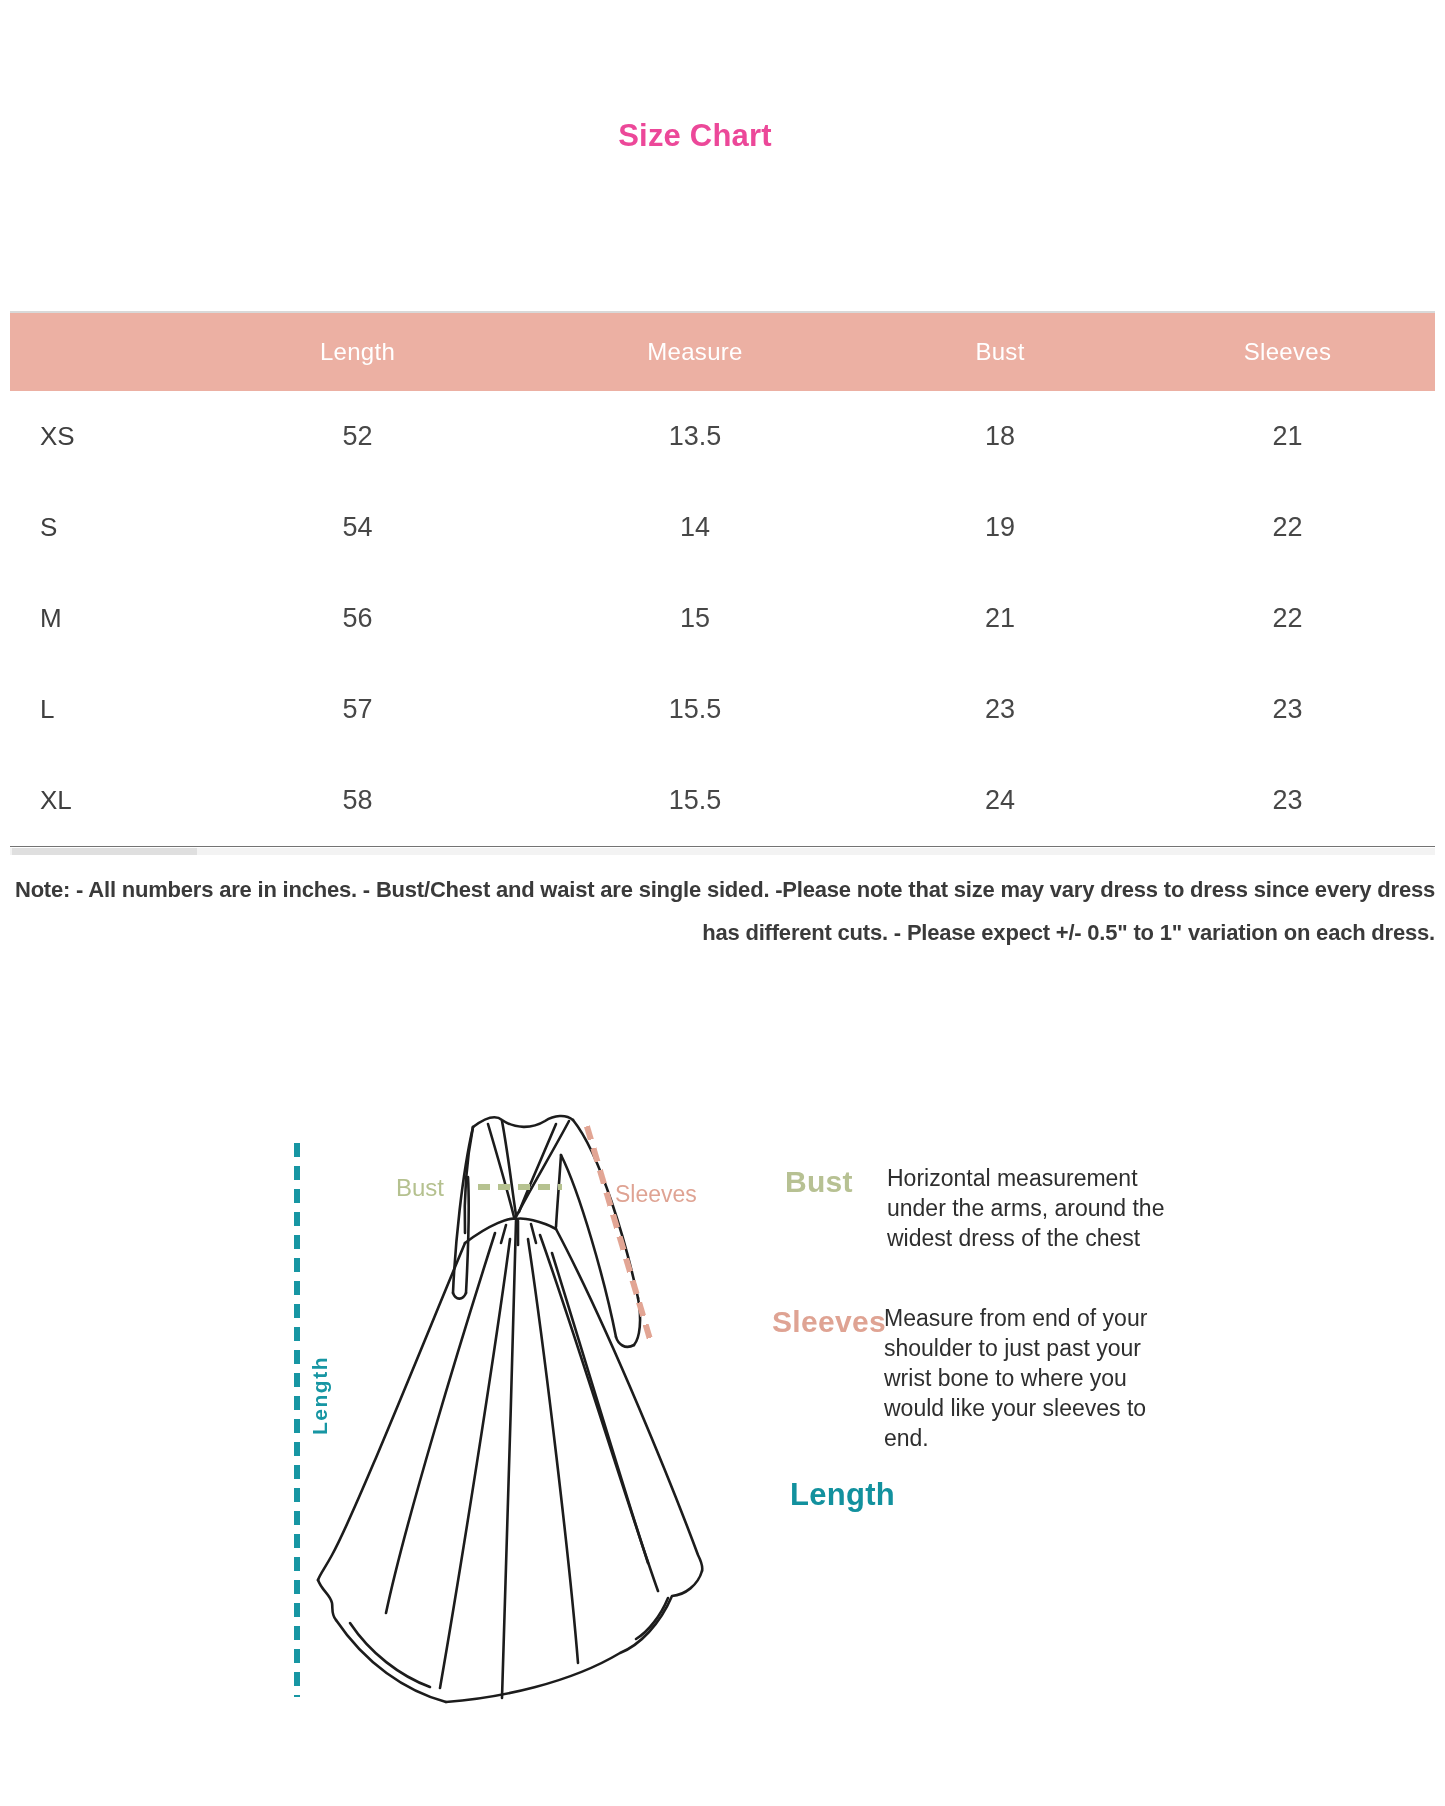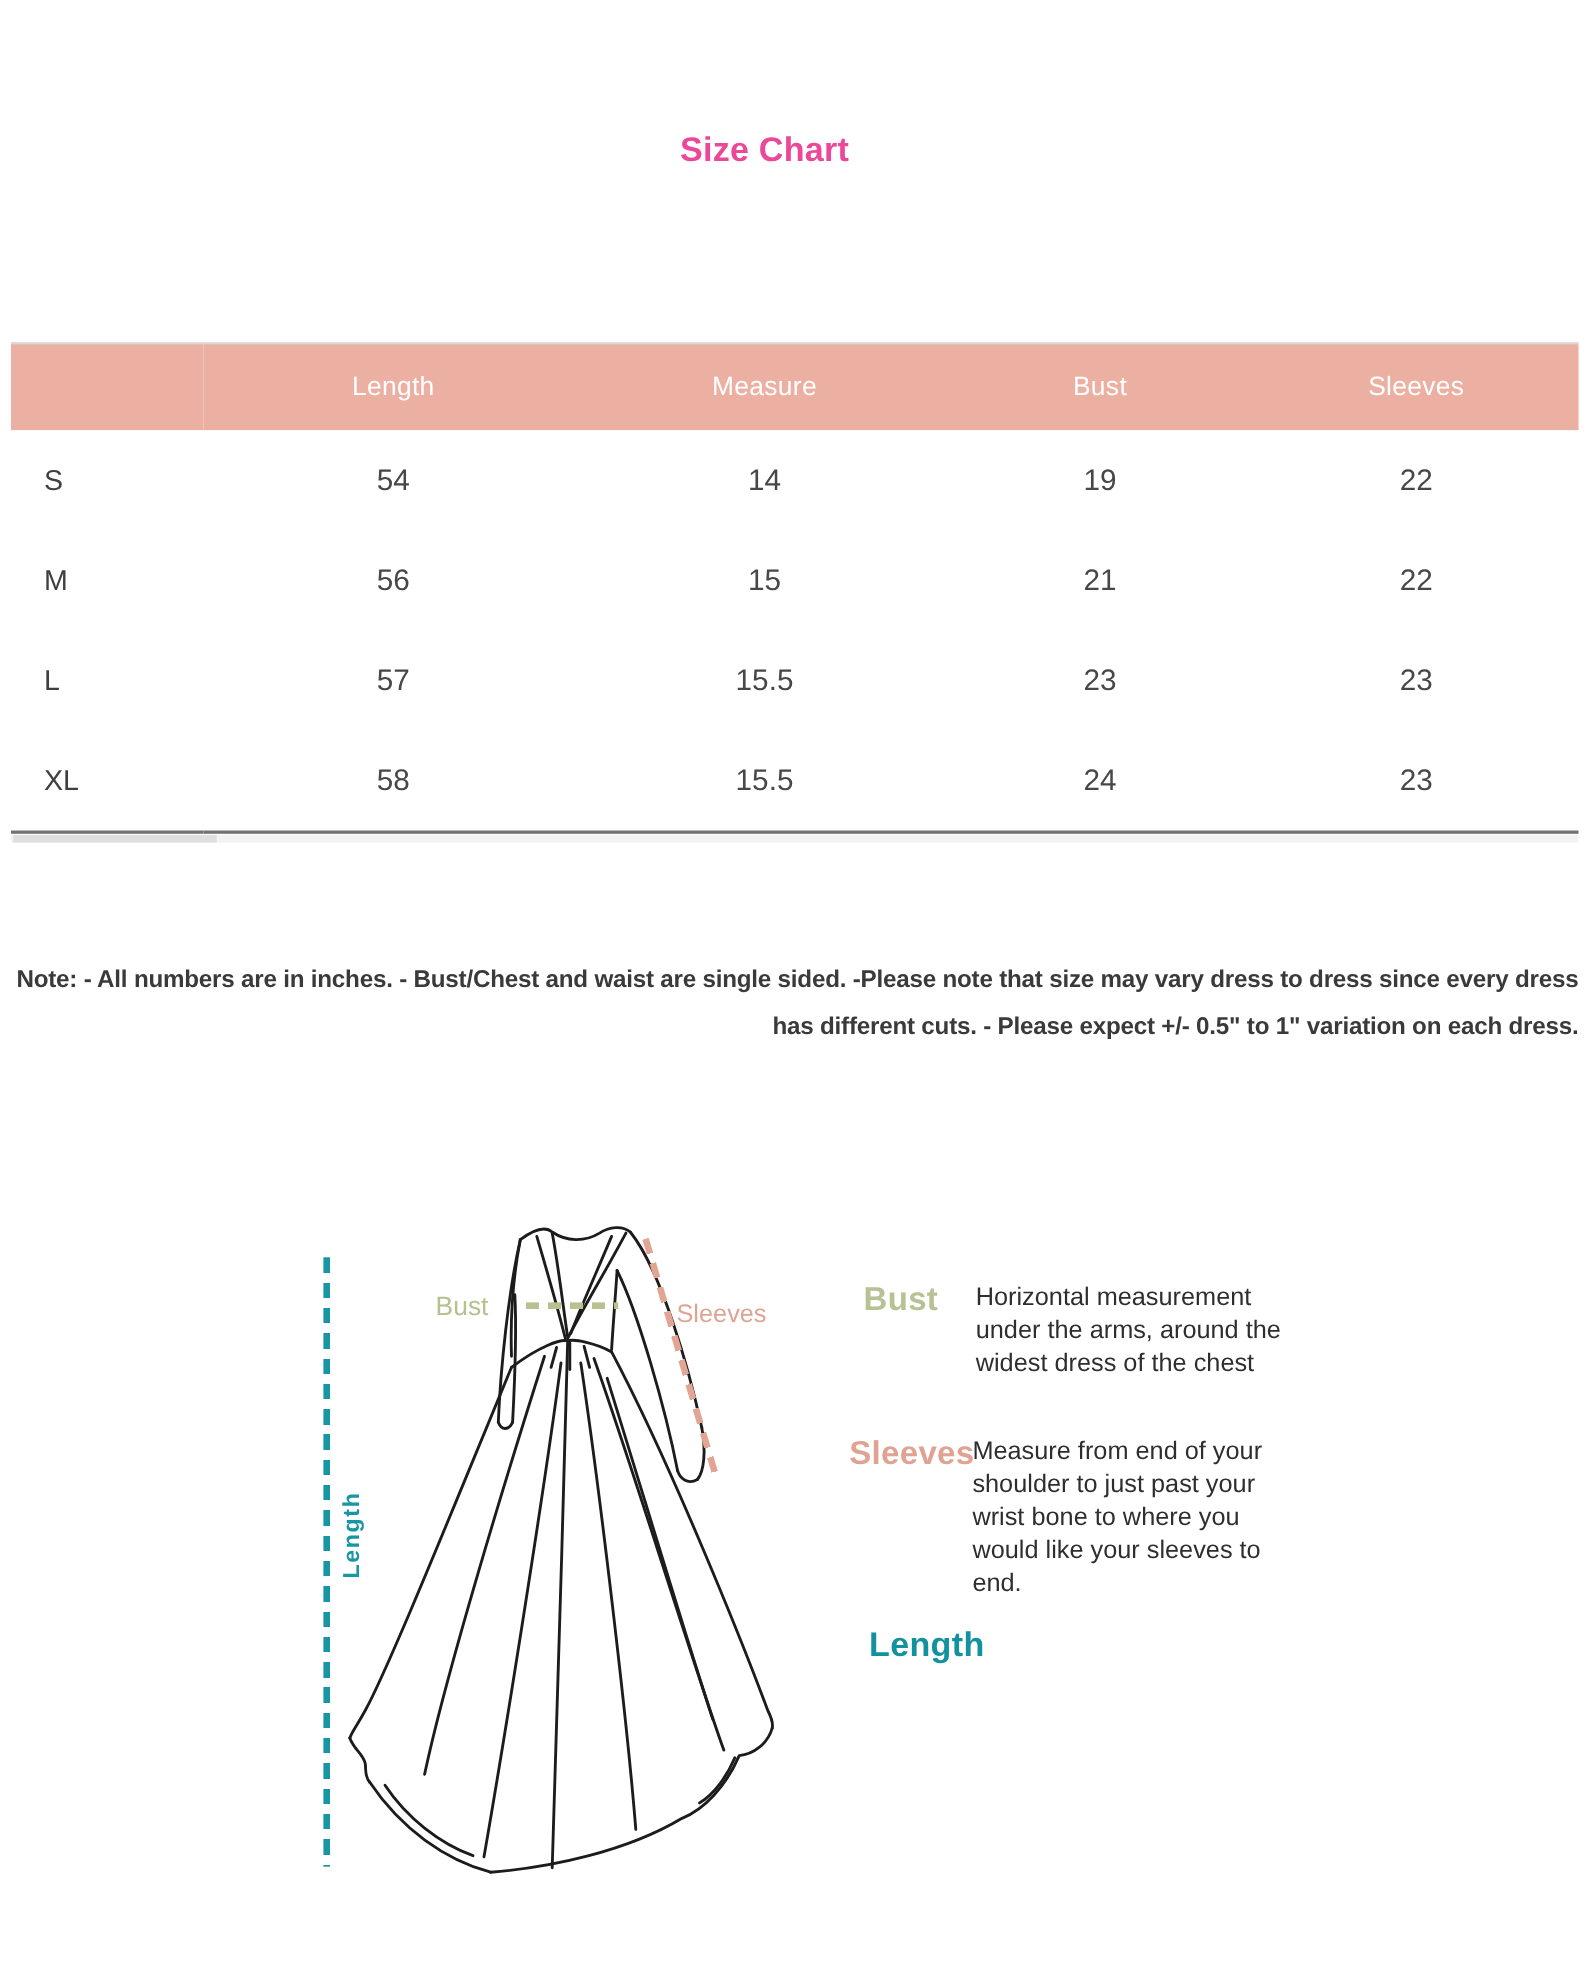--- a/index.html
+++ b/index.html
@@ -12,21 +12,21 @@
 
   
   .table-wrap{position:absolute;left:10px;top:311px;width:1425px;}
   table.size-table{width:1425px;border-collapse:collapse;table-layout:fixed;
                    border-top:2px solid #d9d9d9;}
   table.size-table thead th{background:#ecb0a3;color:#ffffff;font-weight:400;
                    font-size:24px;height:76px;text-align:center;letter-spacing:.3px;}
   table.size-table tbody td{height:89px;text-align:center;font-size:27px;color:#474747;
                    vertical-align:middle;}
   table.size-table tbody td.size-cell{text-align:left;padding-left:30px;font-size:26px;color:#3f3f3f;}
-  table.size-table tbody tr:last-child td{border-bottom:3px solid #737373;}
+  table.size-table tbody tr:last-child td{border-bottom:1px solid #737373;}
 
   .hscroll{position:relative;width:1425px;height:7px;background:#f3f3f3;margin-top:1px;}
   .hscroll-thumb{position:absolute;left:2px;top:0;width:185px;height:7px;background:#dfdfdf;}
 
   
   .note{position:absolute;left:10px;top:868px;width:1425px;margin:0;text-align:right;
         font-size:22px;font-weight:bold;color:#3a3a3a;line-height:43px;letter-spacing:-.2px;}
 
   
   .diagram{position:absolute;left:0;top:0;width:1445px;height:1806px;}
@@ -75,20 +75,27 @@
       <thead>
         <tr>
           <th></th>
           <th>Length</th>
           <th>Measure</th>
           <th>Bust</th>
           <th>Sleeves</th>
         </tr>
       </thead>
       <tbody>
+        <tr>
+          <td class="size-cell">XS</td>
+          <td>52</td>
+          <td>13.5</td>
+          <td>18</td>
+          <td>21</td>
+        </tr>
         <tr>
           <td class="size-cell">S</td>
           <td>54</td>
           <td>14</td>
           <td>19</td>
           <td>22</td>
         </tr>
         <tr>
           <td class="size-cell">M</td>
           <td>56</td>

